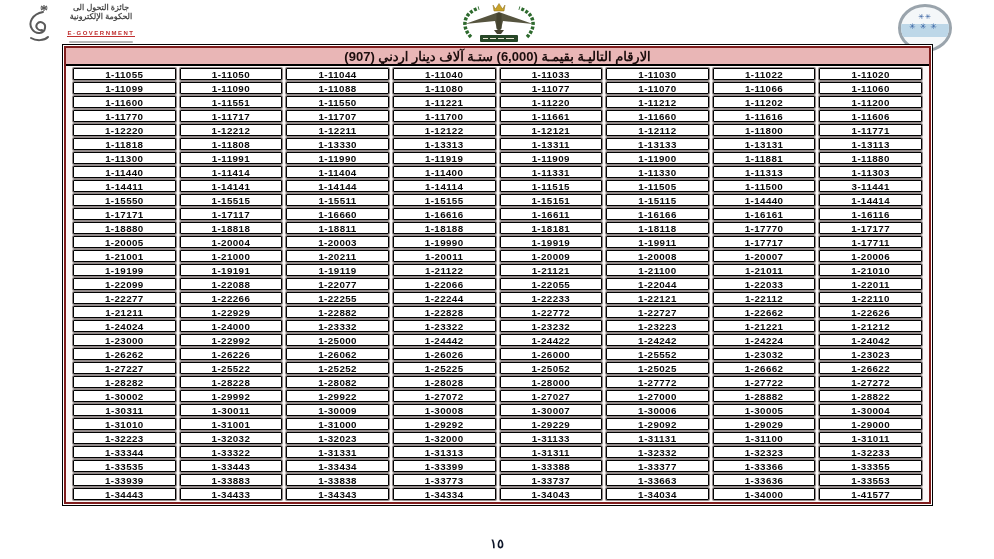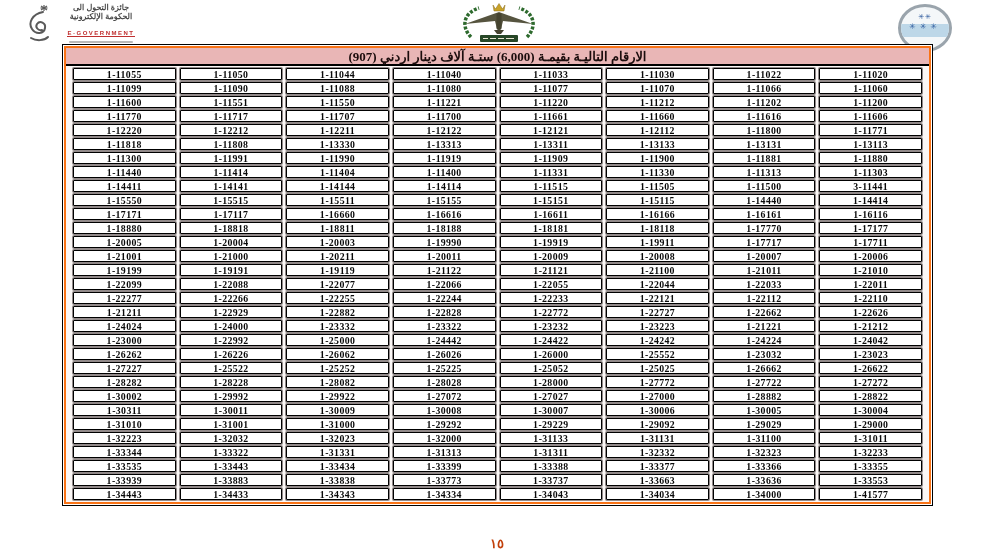--- a/index.html
+++ b/index.html
@@ -29,40 +29,40 @@
   .seal-band { position:absolute; left:0; top:17px; width:100%; height:13px; background:#bdd7e8; }
   .seal-stars { position:absolute; left:0; top:6px; width:100%; text-align:center; color:#2d5a9e; }
   .seal-stars .r1 { font-size:7px; line-height:8px; letter-spacing:1px; }
   .seal-stars .r2 { font-size:8px; line-height:12px; letter-spacing:4px; }
 
   
   .tablewrap {
     position:absolute; left:62px; top:44px; width:871px;
     border:1px solid #000; padding:1px; background:#fff;
   }
-  .tableinner { border:2px solid #f97316; background:#f97316;font-family:Liberation Serif, serif; }
+  .tableinner { border:2px solid #7f1d1d; background:#f97316; }
   .ttitle {
     height:18px; line-height:17px; background:#e9b6b6; border-bottom:2px solid #000;
     text-align:center; direction:rtl; font-weight:bold; font-size:13px; color:#1c0d0d;
     letter-spacing:0.2px;
   }
   .trows { padding:1px 0; background:#fbf7f6; }
   .trow { display:flex; height:14px; align-items:center; gap:4px; padding:0 7px; }
   .tcell {
     flex:1; height:12px; background:#fff;
     border:1.6px solid #000; box-shadow:0 0 0 1px rgba(60,50,50,0.55);
     border-radius:1px;
     display:flex; align-items:center; justify-content:center;
     font-size:9.8px; font-weight:bold; color:#0a0a0a; letter-spacing:0.4px;
   }
 
   
   .pagenum {
     position:absolute; left:0; bottom:8px; width:100%;
-    text-align:center; font-size:13px; color:#c2410c; font-weight:bold;
+    text-align:center; font-size:13px; color:#0f172a; font-weight:bold;
   }
 </style>
 </head>
 <body>
 
 <div class="page">
 
   <div class="hdr">
 
     <div class="egov-logo">

